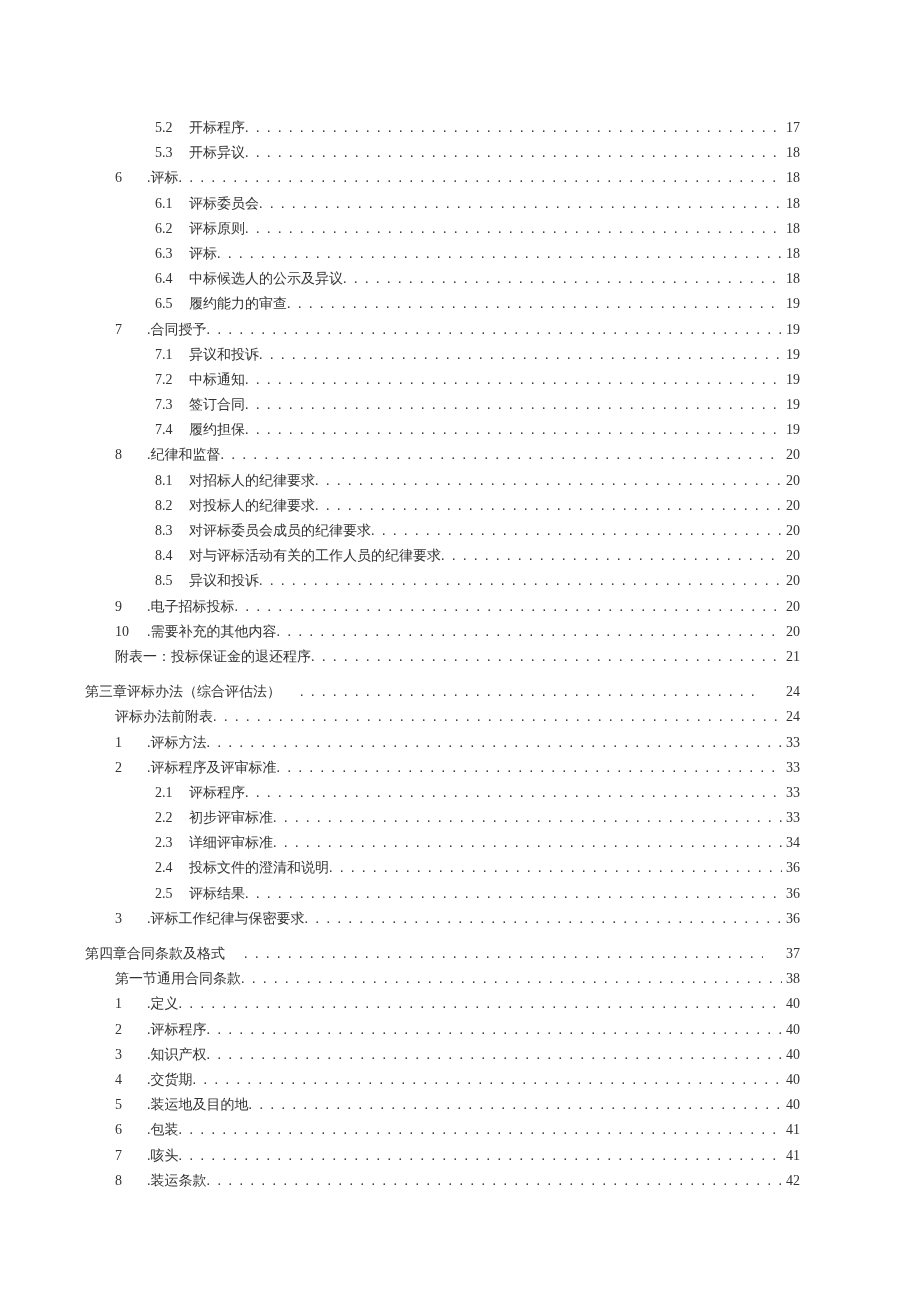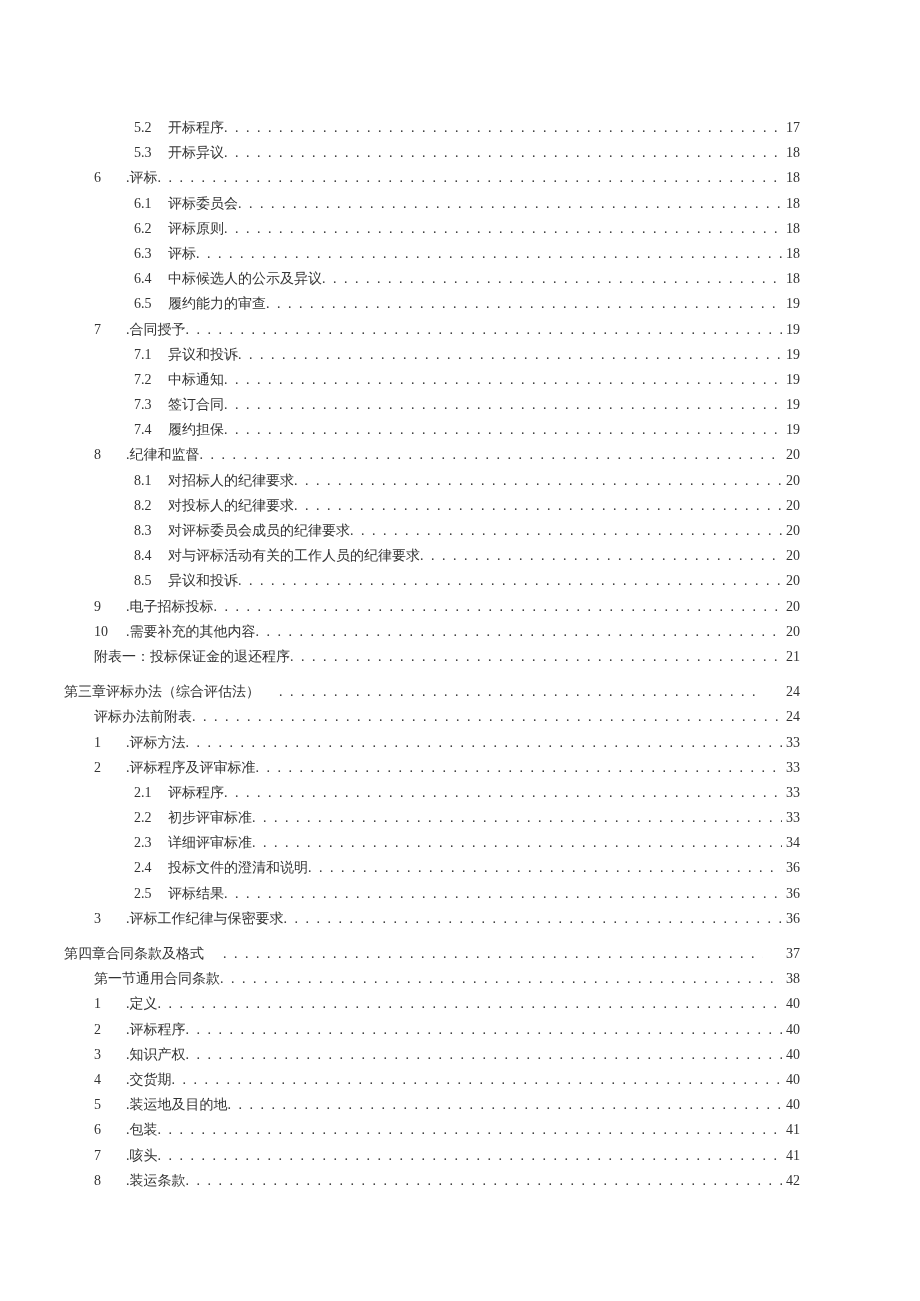--- a/index.html
+++ b/index.html
@@ -7,21 +7,21 @@
     padding: 0;
     background: #fff;
     font-family: "SimSun", "宋体", serif;
     font-size: 14px;
     color: #333;
   }
   .page {
     width: 920px;
     height: 1301px;
     box-sizing: border-box;
-    padding: 115px 120px 100px 64px;
+    padding: 115px 120px 100px 85px;
     position: relative;
   }
   .toc-row {
     display: flex;
     align-items: baseline;
     line-height: 1.8;
     margin-bottom: 0px;
     white-space: nowrap;
   }
   .indent-2 { padding-left: 30px; }

